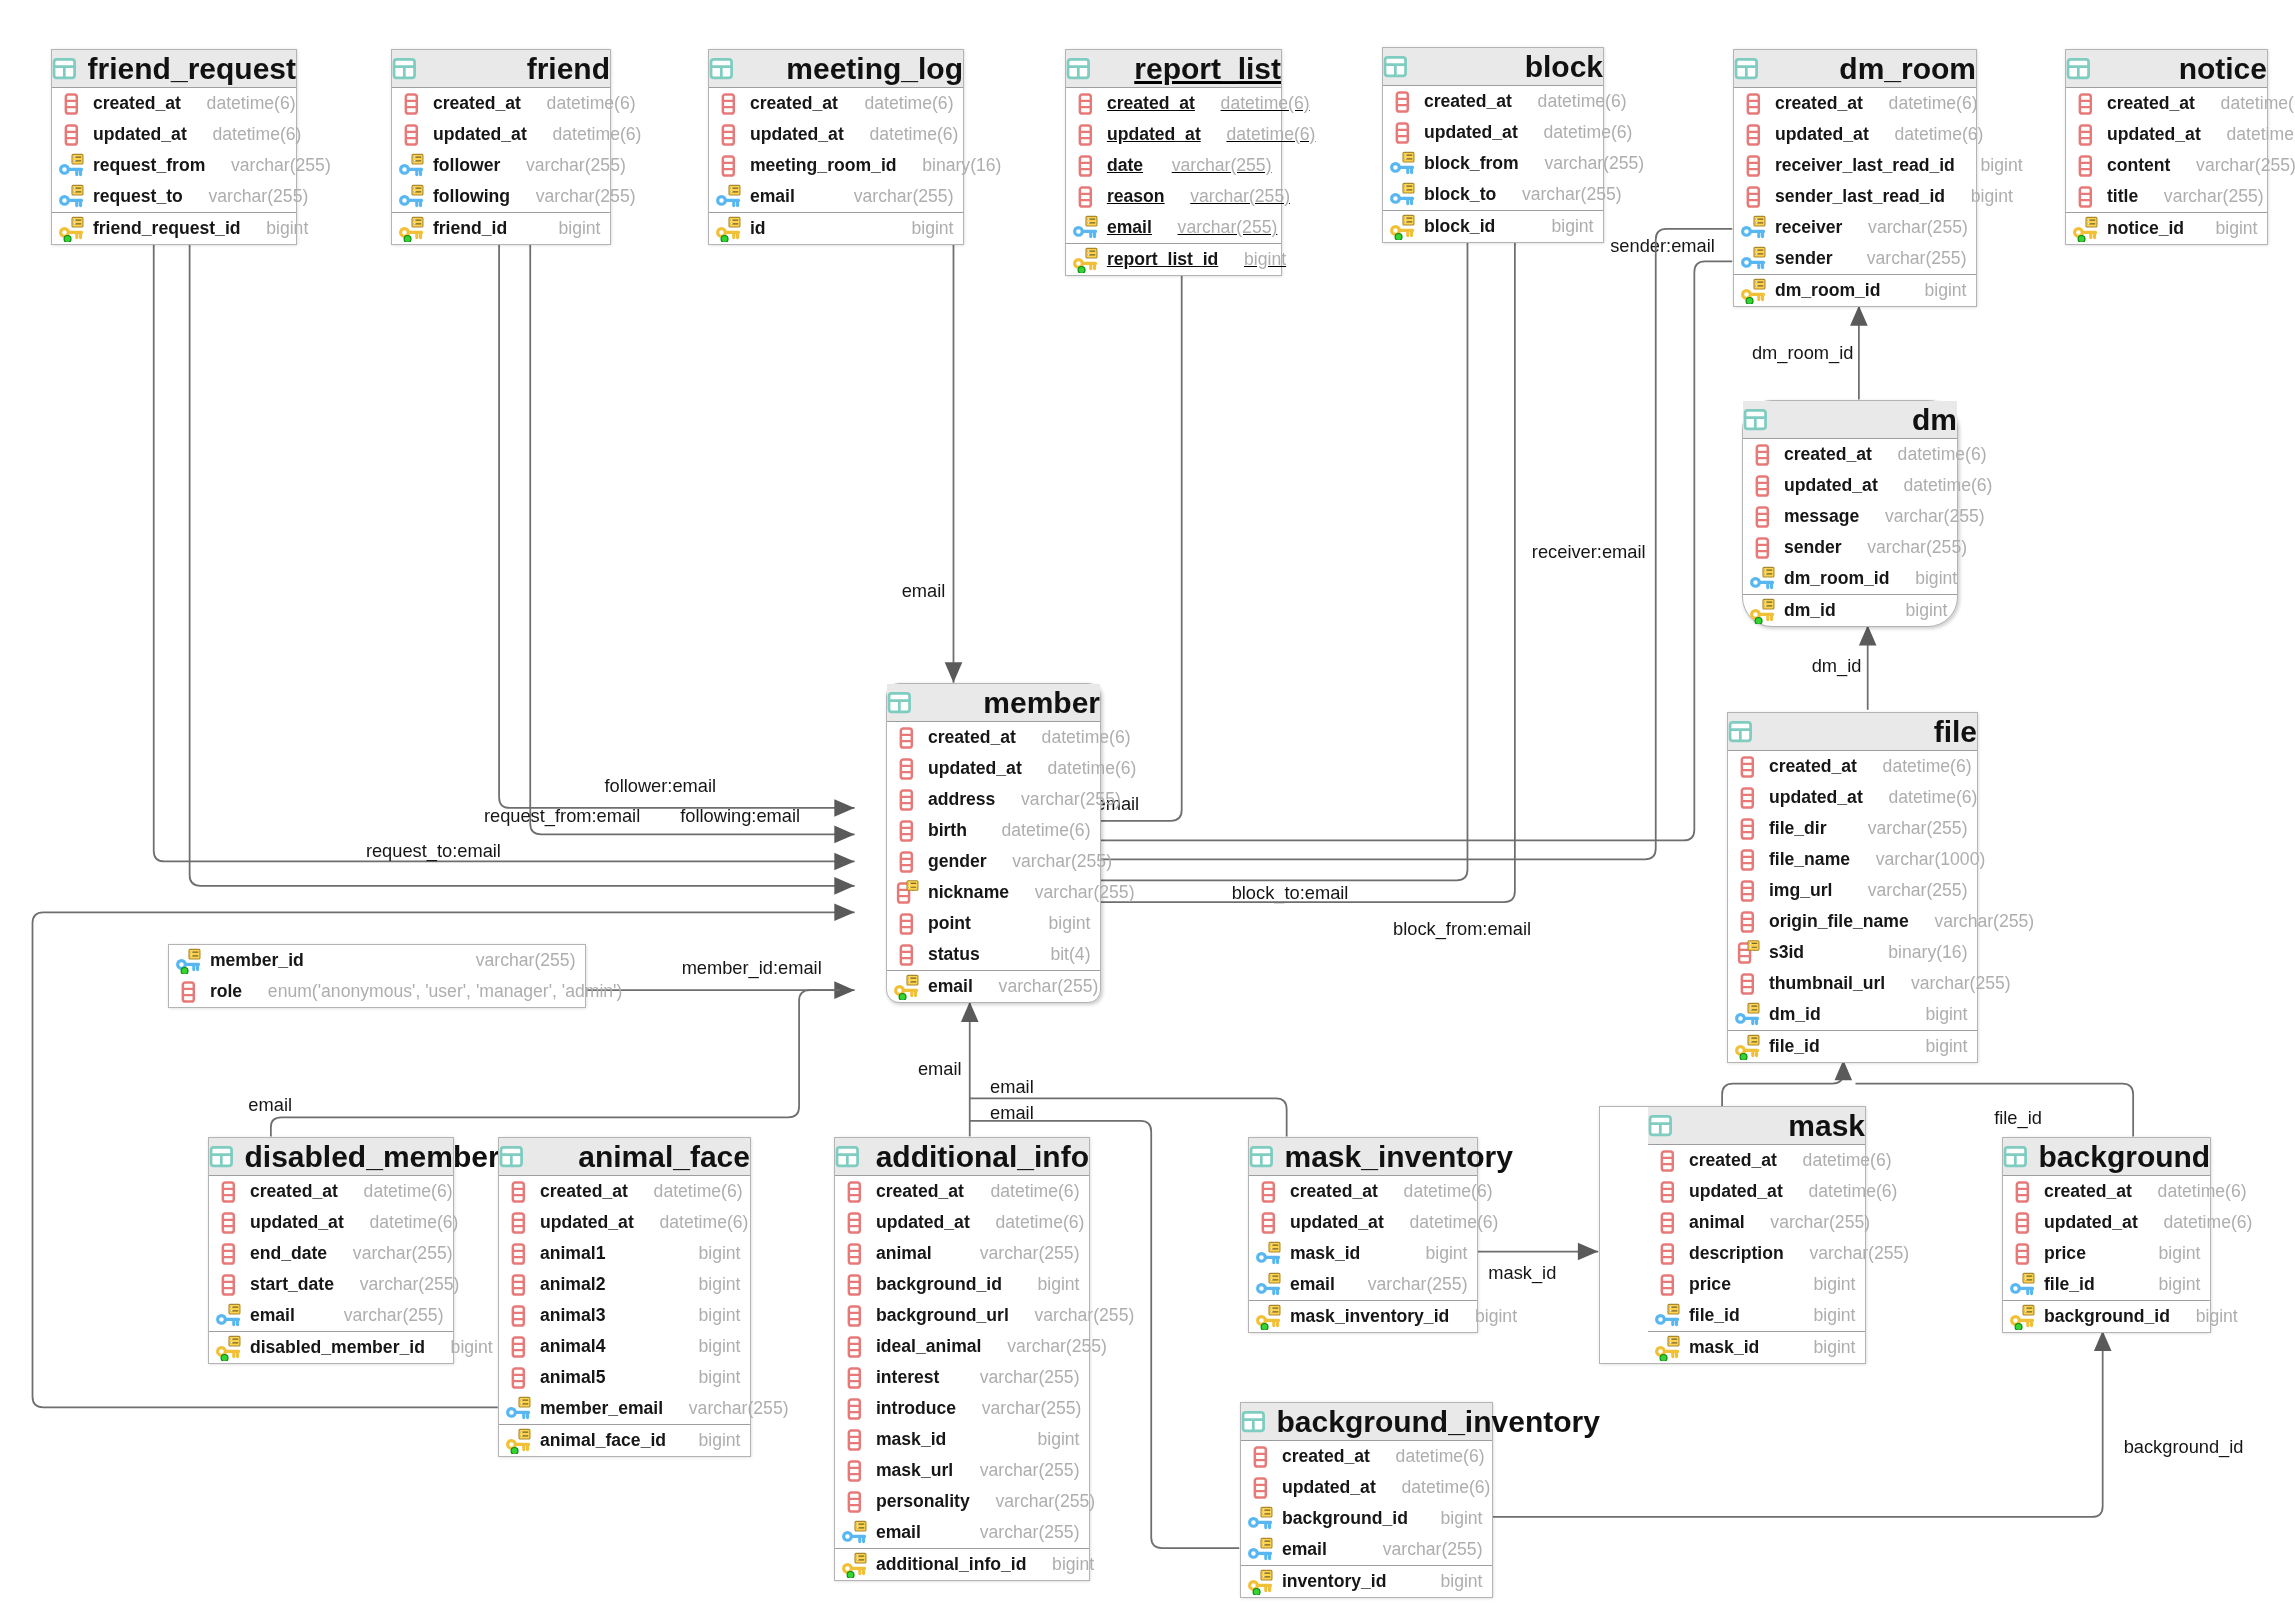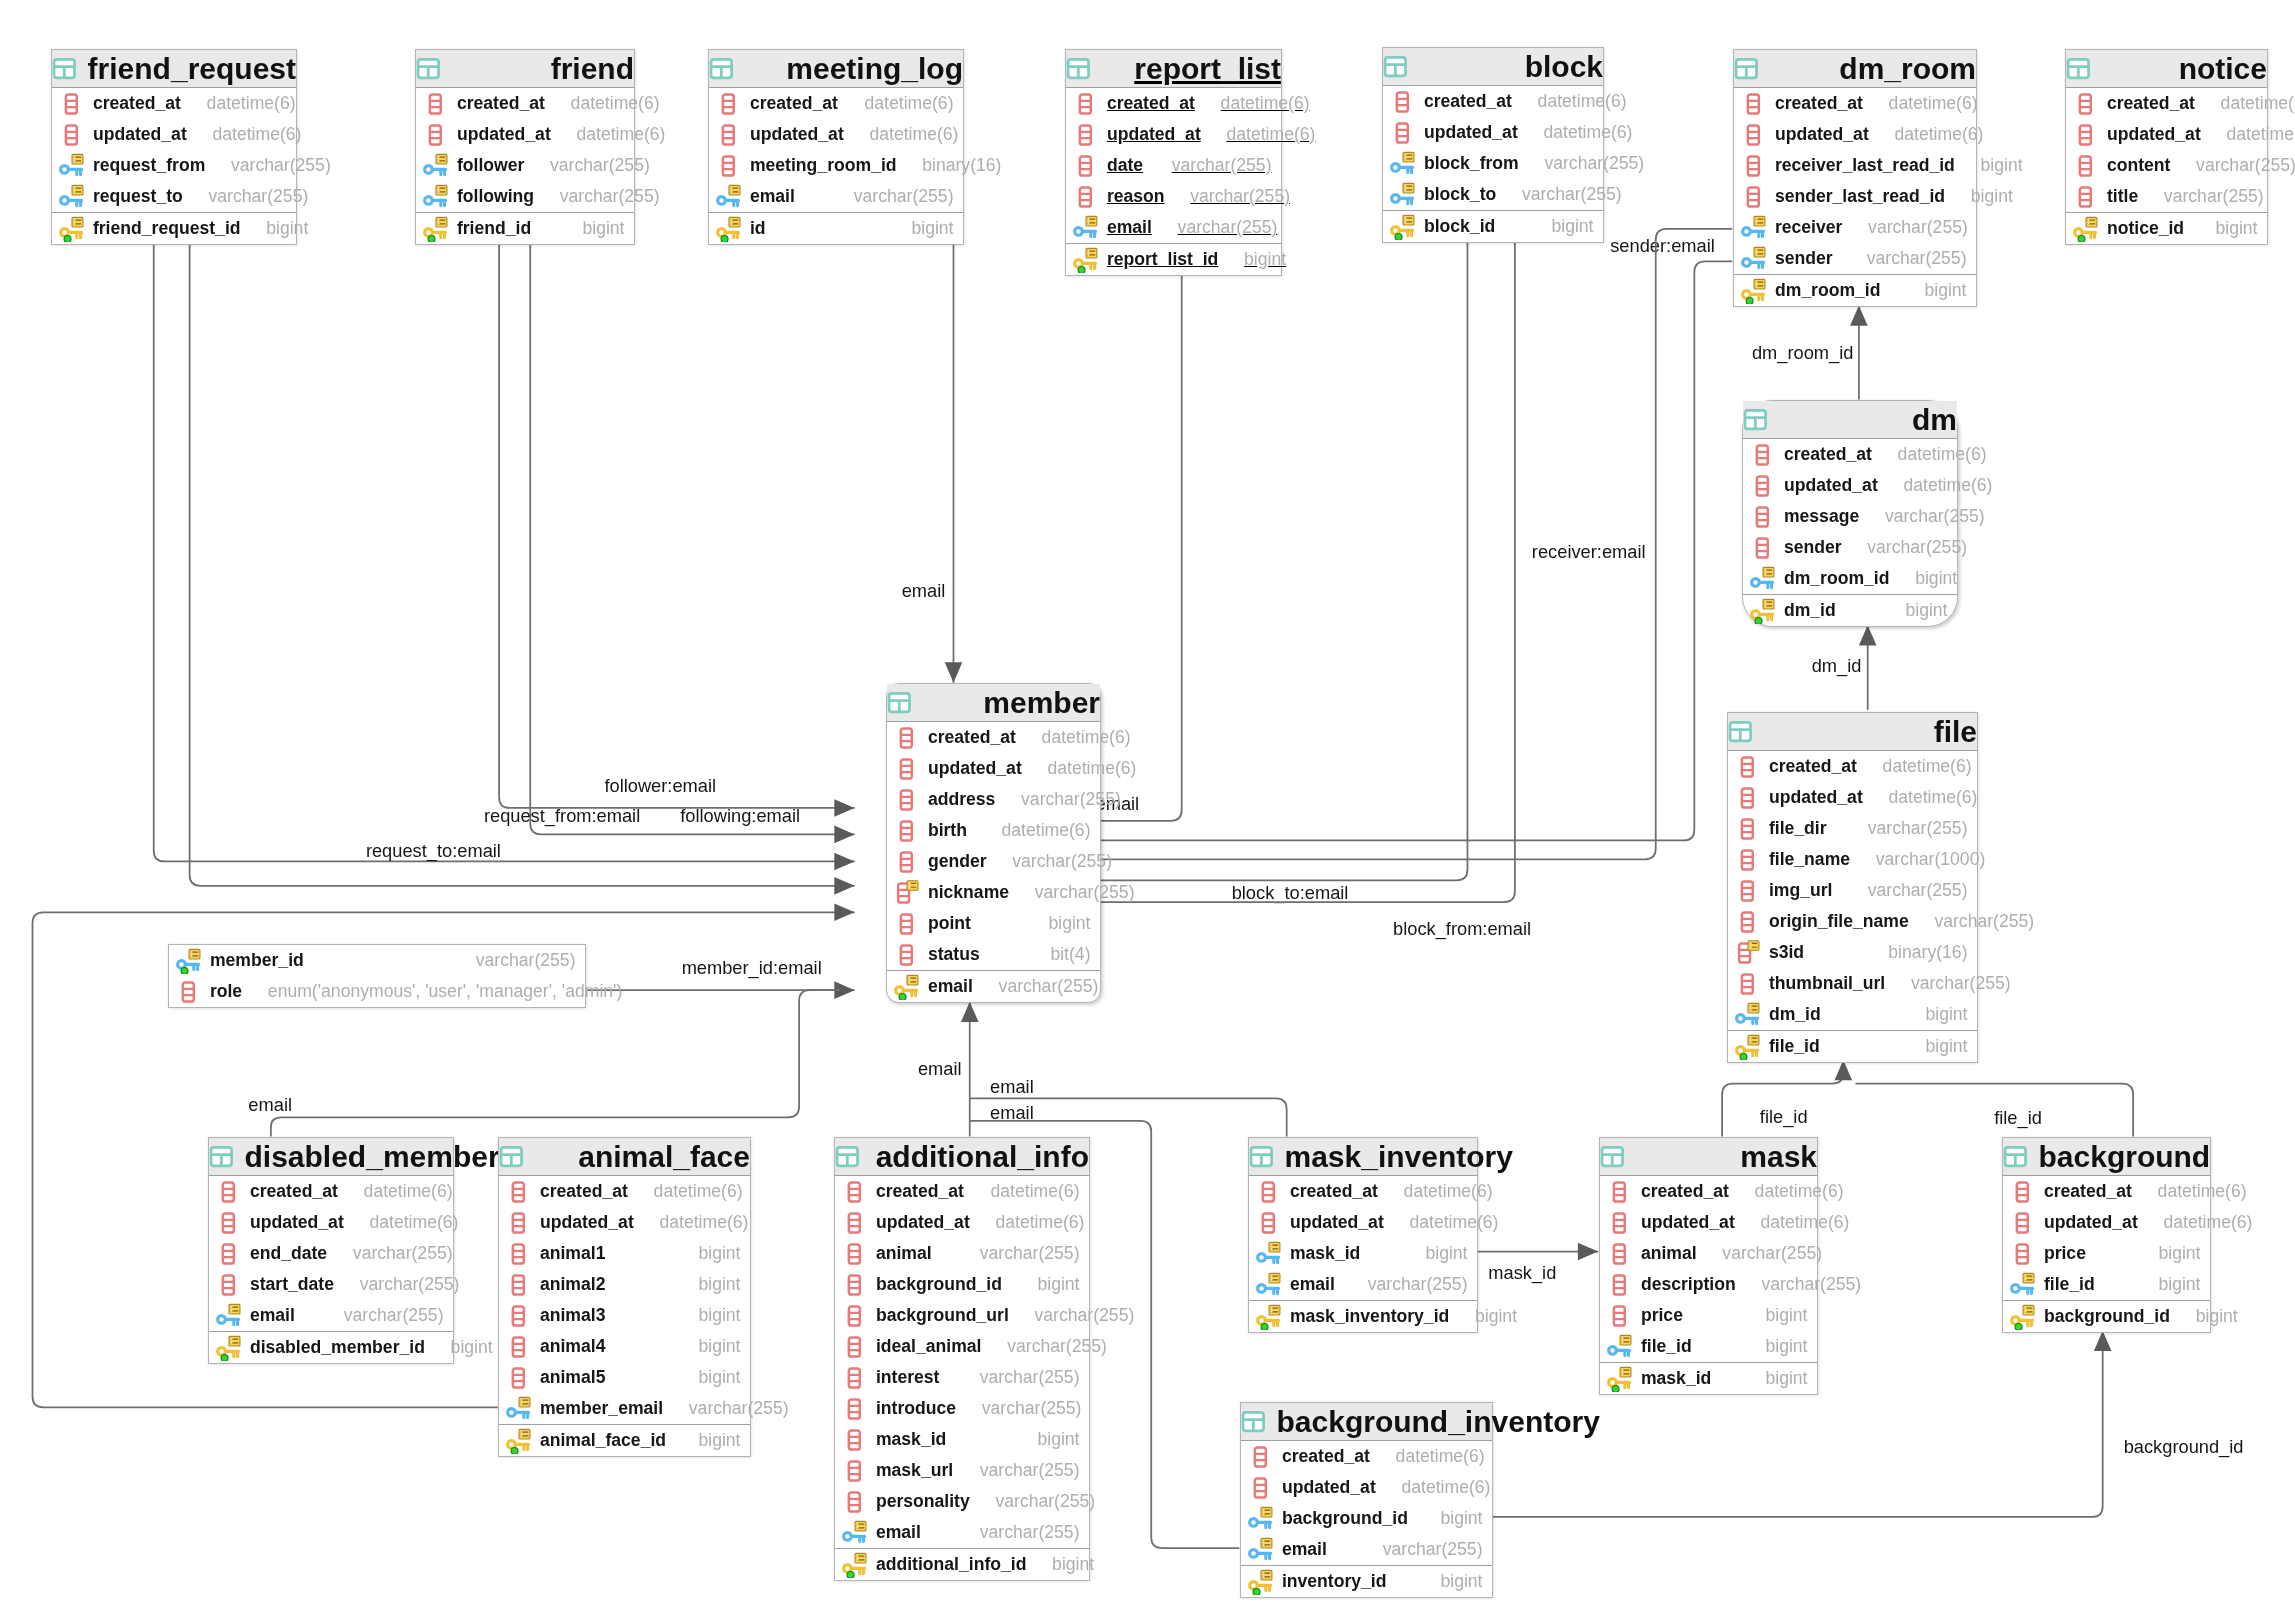--- a/index.html
+++ b/index.html
@@ -151,21 +151,21 @@
               <circle cx="23" cy="6" r="1.2" fill="#fff"></circle>
               <circle cx="23" cy="11.5" r="1.2" fill="#fff"></circle>
             </g>
             <circle cx="12.5" cy="33.5" r="5" fill="#35d435" stroke="#0d8a0d" stroke-width="1.8"></circle>
           </svg>
           <span class="nm">friend_request_id</span>
           <span class="tp">bigint</span>
         </div>
       </div>
     </div>
-    <div class="tbl" style="left: 391px; top: 49px; width: 218px; margin-left: 24px;">
+    <div class="tbl" style="left: 391px; top: 49px; width: 218px;">
       <div class="tbl-h">
         <svg class="ic" viewBox="0 0 38 38">
           <rect x="3" y="5" width="30" height="27" rx="4" fill="#ffffff" stroke="#7fccc0" stroke-width="4"></rect>
           <path d="M3,15.5 h30 M18,15.5 V32" stroke="#7fccc0" stroke-width="4"></path>
         </svg>
         <span>friend</span>
       </div>
       <div class="row">
         <svg class="ic" viewBox="0 0 38 38">
           <rect x="10" y="5" width="16" height="28" rx="3.5" fill="#fff" stroke="#e87979" stroke-width="3.6"></rect>
@@ -1246,21 +1246,21 @@
               <circle cx="23" cy="6" r="1.2" fill="#fff"></circle>
               <circle cx="23" cy="11.5" r="1.2" fill="#fff"></circle>
             </g>
             <circle cx="12.5" cy="33.5" r="5" fill="#35d435" stroke="#0d8a0d" stroke-width="1.8"></circle>
           </svg>
           <span class="nm">mask_inventory_id</span>
           <span class="tp">bigint</span>
         </div>
       </div>
     </div>
-    <div class="tbl" style="left: 1599px; top: 1137px; width: 217px;">
+    <div class="tbl" style="left: 1599px; top: 1106px; width: 217px; padding-left: 48px;">
       <div class="tbl-h">
         <svg class="ic" viewBox="0 0 38 38">
           <rect x="3" y="5" width="30" height="27" rx="4" fill="#ffffff" stroke="#7fccc0" stroke-width="4"></rect>
           <path d="M3,15.5 h30 M18,15.5 V32" stroke="#7fccc0" stroke-width="4"></path>
         </svg>
         <span>mask</span>
       </div>
       <div class="row">
         <svg class="ic" viewBox="0 0 38 38">
           <rect x="10" y="5" width="16" height="28" rx="3.5" fill="#fff" stroke="#e87979" stroke-width="3.6"></rect>

